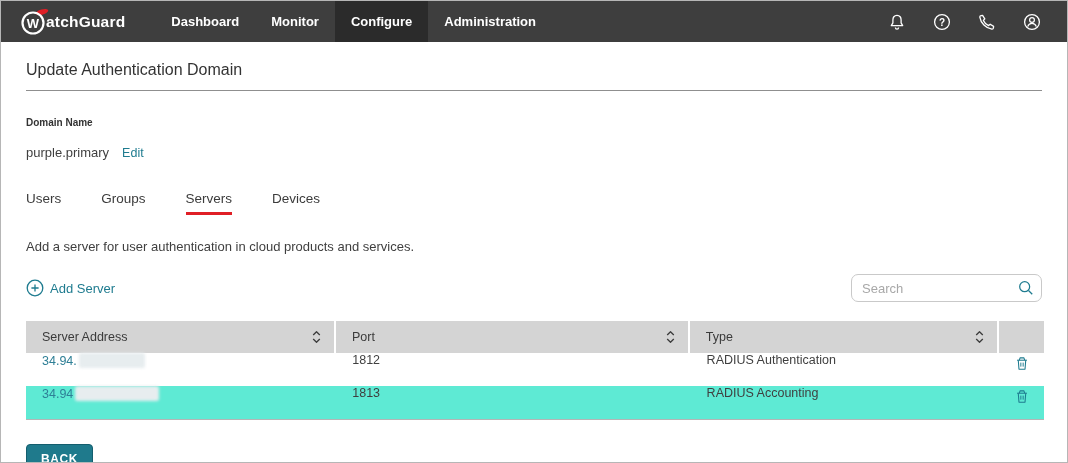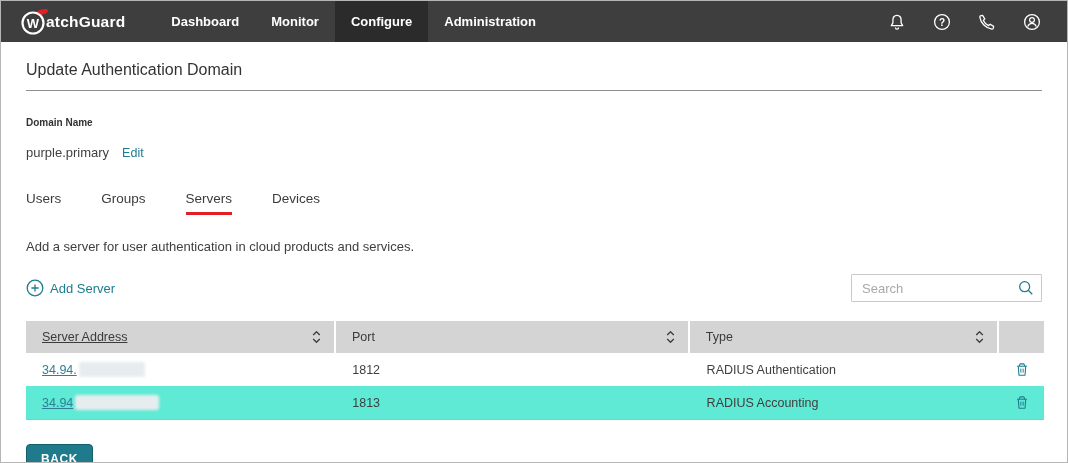--- a/index.html
+++ b/index.html
@@ -69,46 +69,46 @@
     margin-top: 20px; display: flex; align-items: center;
     justify-content: space-between;
   }
   .add-server {
     display: flex; align-items: center; gap: 6px;
     color: #1e7b8f; font-size: 13px; cursor: pointer;
   }
   .search-wrap { position: relative; }
   .search-input {
     width: 191px; height: 28px;
-    border: 1px solid #c9c9c9; border-radius: 1px;
+    border: 1px solid #c9c9c9; border-radius: 7px;
     padding: 0 30px 0 10px;
     font-size: 13px; color: #b91c1c;
     font-family: "Liberation Sans", sans-serif;
     outline: none;
   }
   .search-input::placeholder { color: #a8a8a8; }
   .search-icon { position: absolute; right: 8px; top: 6px; width: 16px; height: 16px; cursor: pointer; }
 
   
   .table { margin-top: 19px; width: 1018px; border-bottom: 1px solid #b5b5b5; }
   .thead { display: flex; height: 32px; }
   .th {
     background: #d4d4d4; color: #3b3b3b; font-size: 12.5px;
     display: flex; align-items: center; justify-content: space-between;
     padding: 0 12px 0 16px;
     border-right: 2px solid #ffffff;
     cursor: pointer;
   }
   .th:last-child, .th-actions { border-right: none; }
-  .col-1 { width: 323px; text-decoration: underline; }
+  .col-1 { width: 323px; }
   .col-2 { width: 369px; }
   .col-3 { width: 322px; align-items: center; }
   .col-4 { width: 46px; }
   .sort-icon { width: 11px; height: 16px; flex: 0 0 auto; }
-  .trow { display: flex; height: 33px; align-items: center; }
+  .trow { display: flex; height: 33px; align-items: flex-start; }
   .trow.alt { background: #5eead4; }
   .td {
     font-size: 12.5px; color: #3f3f3f;
     padding-left: 16px; display: flex; align-items: center;
   }
   .td.addr { color: #2e7f96; }
   .redacted {
     display: inline-block; height: 15px; margin-left: 2px;
     background: #e7edef; border-radius: 2px; filter: blur(1.5px);
   }

